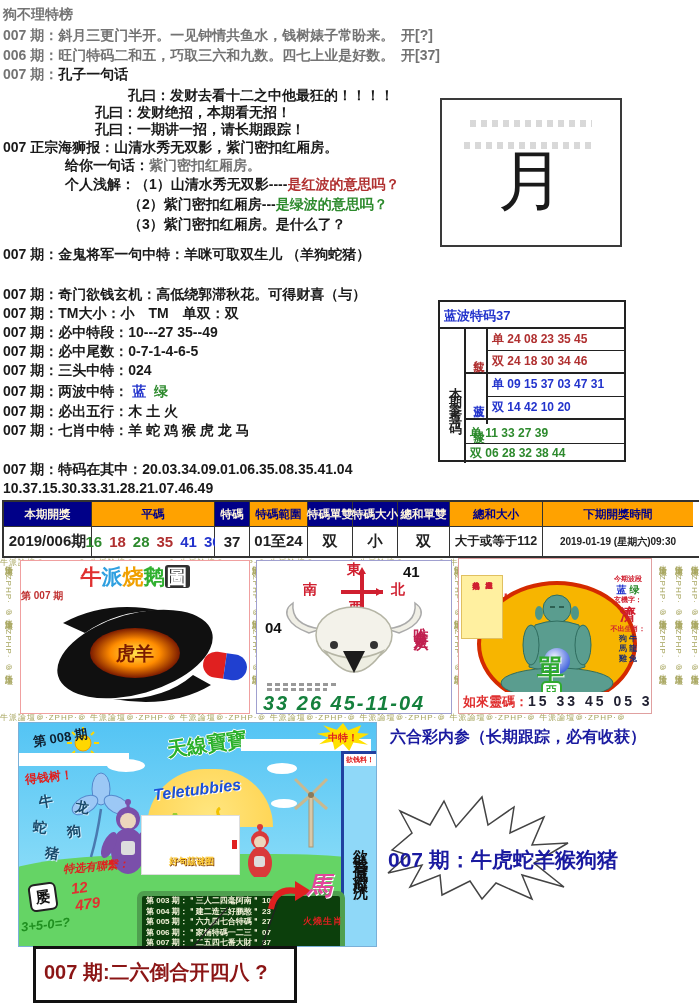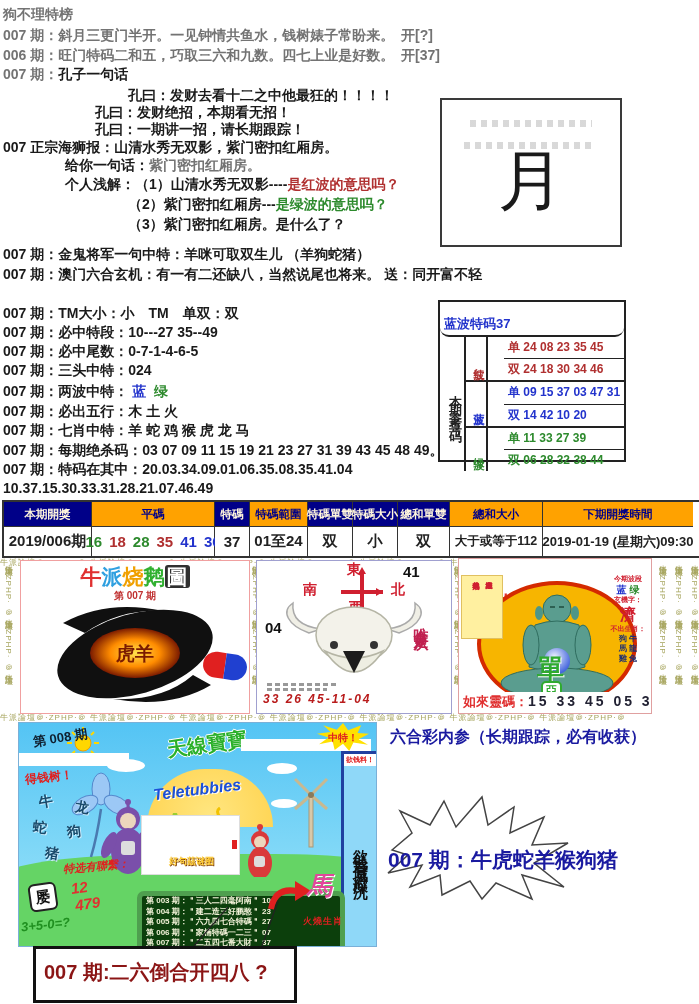--- a/index.html
+++ b/index.html
@@ -9,26 +9,26 @@
   .mar{color:#737373;}
   .c-red{color:#b03030;}
   .c-green{color:#2d8a2d;}
   .c-blue{color:#2233cc;}
   
   #moonbox{position:absolute;left:440px;top:98px;width:178px;height:145px;border:2px solid #3a3a3a;background:#fff;}
   .fade-row{position:absolute;height:7px;background:repeating-linear-gradient(90deg,#b9b9b9 0 6px,transparent 6px 11px);opacity:.55;}
   #moonchar{position:absolute;left:0;right:0;top:48px;text-align:center;font-family:"Liberation Serif","DejaVu Serif",serif;font-size:66px;color:#1a1a1a;line-height:1;}
   
   #wavetable{position:absolute;left:438px;top:300px;width:184px;height:158px;border:2px solid #222;background:#fff;font-weight:bold;}
-  #wavetable .hd{height:20px;border-bottom:2px solid #222;color:#2233cc;font-size:13px;padding:13px 0 0 4px;border-radius:9px;}
+  #wavetable .hd{height:20px;border-bottom:2px solid #222;color:#2233cc;font-size:13px;padding:5px 0 0 4px;}
   #wavetable .body{display:flex;height:134px;}
   .sidecol{width:24px;border-right:2px solid #222;writing-mode:vertical-rl;text-orientation:upright;font-size:13px;letter-spacing:7px;padding-top:4px;text-align:center;color:#222;}
   .wavecol{display:flex;flex-direction:column;flex:1;}
-  .waverow{display:flex;flex:1;border-bottom:2px solid #222;gap:16px;}
-  .waverow:last-child{border-bottom:none;}
+  .waverow{display:flex;flex:1;border-bottom:2px solid #222;}
+  .waverow:last-child{border-bottom:none;flex-direction:column;}
   .wname{width:20px;border-right:2px solid #222;writing-mode:vertical-rl;text-orientation:upright;font-size:11px;text-align:center;letter-spacing:1px;padding-top:2px;}
   .wlines{flex:1;display:flex;flex-direction:column;}
   .wline{flex:1;display:flex;align-items:center;padding-left:4px;font-size:12px;white-space:nowrap;border-bottom:1px solid #222;}
   .wline:last-child{border-bottom:none;}
   
   #results{position:absolute;left:2px;top:500px;width:695px;border:2px solid #333;}
   .rrow{display:grid;grid-template-columns:88px 123px 35px 58px 45px 45px 52px 93px 150px;}
   .rcell{border-right:1px solid #333;display:flex;align-items:center;justify-content:center;white-space:nowrap;font-weight:bold;}
   .rcell:last-child{border-right:none;}
   .hrow .rcell{height:24px;font-size:11.5px;border-bottom:1px solid #333;}
@@ -88,32 +88,31 @@
   </div>
   <div class="line" style="left:65px;top:176px;">
     <span>个人浅解：</span><span>（1）山清水秀无双影----</span><span class="c-red">是红波的意思吗？</span>
   </div>
   <div class="line" style="left:128px;top:196px;">
     <span>（2）紫门密扣红厢房---</span><span class="c-green">是绿波的意思吗？</span>
   </div>
   <div class="line" style="left:128px;top:216px;">（3）紫门密扣红厢房。是什么了？</div>
 
   <div class="line" style="left:3px;top:246px;"><span>007 期：</span><span>金鬼将军一句中特：羊咪可取双生儿 （羊狗蛇猪）</span></div>
-  <div class="line" style="left:3px;top:266px;"><span>007 期：</span><span>澳门六合玄机：有一有二还缺八，当然说尾也将来。 送：同开富不轻</span></div>
+  <div class="line" style="left:3px;top:286px;"><span>007 期：</span><span>奇门欲钱玄机：高低绕郭滞秋花。可得财喜（与）</span></div>
   <div class="line" style="left:3px;top:305px;"><span>007 期：</span><span>TM大小：小　TM　单双：双</span></div>
   <div class="line" style="left:3px;top:324px;"><span>007 期：</span><span>必中特段：10---27 35--49</span></div>
   <div class="line" style="left:3px;top:343px;"><span>007 期：</span><span>必中尾数：0-7-1-4-6-5</span></div>
   <div class="line" style="left:3px;top:362px;"><span>007 期：</span><span>三头中特：024</span></div>
   <div class="line" style="left:3px;top:383px;">
     <span>007 期：</span><span>两波中特：</span>
     <span class="c-blue">蓝</span>&nbsp;&nbsp;<span class="c-green">绿</span>
   </div>
   <div class="line" style="left:3px;top:403px;"><span>007 期：</span><span>必出五行：木 土 火</span></div>
   <div class="line" style="left:3px;top:422px;"><span>007 期：</span><span>七肖中特：羊 蛇 鸡 猴 虎 龙 马</span></div>
-  <div class="line" style="left:3px;top:442px;"><span>007 期：</span><span>每期绝杀码：03 07 09 11 15 19 21 23 27 31 39 43 45 48 49。</span></div>
   <div class="line" style="left:3px;top:461px;"><span>007 期：</span><span>特码在其中：20.03.34.09.01.06.35.08.35.41.04</span></div>
   <div class="line" style="left:3px;top:480px;">10.37.15.30.33.31.28.21.07.46.49</div>
 
   <div id="moonbox">
     <div class="fade-row" style="left:28px;top:20px;width:122px;"></div>
     <div class="fade-row" style="left:22px;top:42px;width:130px;"></div>
     <div id="moonchar">月</div>
   </div>
 
   <div id="wavetable">
@@ -167,38 +166,38 @@
         <span class="c-red">35</span>
         <span class="c-blue">41</span>
         <span class="c-blue">36</span>
       </div>
       <div class="rcell c-blue">37</div>
       <div class="rcell">01至24</div>
       <div class="rcell">双</div>
       <div class="rcell">小</div>
       <div class="rcell">双</div>
       <div class="rcell" style="font-size:12.5px;">大于或等于112</div>
-      <div class="rcell" style="font-size:13px;">2019-01-19 (星期六)09:30</div>
+      <div class="rcell" style="font-size:10px;">2019-01-19 (星期六)09:30</div>
     </div>
   </div>
 
   <div class="wm" style="left:0;top:557px;width:699px;height:10px;">牛派論壇＠·ZPHP·＠ 牛派論壇＠·ZPHP·＠ 牛派論壇＠·ZPHP·＠ 牛派論壇＠·ZPHP·＠ 牛派論壇＠·ZPHP·＠ 牛派論壇＠·ZPHP·＠ 牛派論壇＠·ZPHP·＠</div>
   <div class="wm" style="left:0;top:712px;width:699px;height:10px;">牛派論壇＠·ZPHP·＠ 牛派論壇＠·ZPHP·＠ 牛派論壇＠·ZPHP·＠ 牛派論壇＠·ZPHP·＠ 牛派論壇＠·ZPHP·＠ 牛派論壇＠·ZPHP·＠ 牛派論壇＠·ZPHP·＠</div>
   <div class="wm wm-v" style="left:2px;top:558px;height:154px;">牛派論壇＠·ZPHP·＠牛派論壇＠·ZPHP·＠牛派論壇</div>
   <div class="wm wm-v" style="left:249px;top:558px;height:154px;">牛派論壇＠·ZPHP·＠牛派論壇＠·ZPHP·＠牛派論壇</div>
   <div class="wm wm-v" style="left:451px;top:558px;height:154px;">牛派論壇＠·ZPHP·＠牛派論壇＠·ZPHP·＠牛派論壇</div>
   <div class="wm wm-v" style="left:656px;top:558px;height:154px;">牛派論壇＠·ZPHP·＠牛派論壇＠·ZPHP·＠牛派論壇</div>
   <div class="wm wm-v" style="left:672px;top:558px;height:154px;">牛派論壇＠·ZPHP·＠牛派論壇＠·ZPHP·＠牛派論壇</div>
   <div class="wm wm-v" style="left:688px;top:558px;height:154px;">牛派論壇＠·ZPHP·＠牛派論壇＠·ZPHP·＠牛派論壇</div>
 
   <div id="panel1" class="panel">
     <div class="abs" style="left:0;right:0;top:2px;text-align:center;">
       <span class="p1c" style="color:#e03030;">牛</span><span class="p1c" style="color:#30a0e0;">派</span><span class="p1c" style="color:#f0a000;">烧</span><span class="p1c" style="color:#30b030;">鹅</span><span class="p1c" style="color:#fff;background:#303030;border-radius:3px;padding:0 2px;text-shadow:none;">圖</span>
     </div>
-    <div class="abs" style="left:0;right:0;top:28px;text-align:center;color:#c03030;font-size:10px;font-weight:bold;">第 007 期</div>
+    <div class="abs" style="left:0;right:0;top:28px;text-align:left;color:#c03030;font-size:10px;font-weight:bold;">第 007 期</div>
     <svg class="abs" style="left:14px;top:40px;" width="200" height="106" viewBox="0 0 200 106">
       <defs>
         <radialGradient id="fireGrad" cx="50%" cy="50%" r="50%">
           <stop offset="0%" stop-color="#ffe14d"></stop>
             <stop offset="55%" stop-color="#ff8c00"></stop>
             <stop offset="100%" stop-color="#7a1a00"></stop>
         </radialGradient>
       </defs>
       <ellipse cx="100" cy="53" rx="80" ry="40" fill="#101010" transform="rotate(-16 100 53)"></ellipse>
       <path d="M28,22 Q72,-2 128,10 Q84,8 50,32 Z" fill="#101010"></path>
@@ -232,21 +231,21 @@
       <path d="M46,56 Q75,98 104,56 Q75,70 46,56 Z" fill="#eeeee2" stroke="#b5b5a5" stroke-width="1.5"></path>
       <polygon points="64,56 86,56 75,78" fill="#1c1c1c"></polygon>
       <circle cx="55" cy="50" r="4" fill="#333"></circle>
       <circle cx="95" cy="50" r="4" fill="#333"></circle>
     </svg>
     <div class="abs" style="left:154px;top:54px;height:84px;writing-mode:vertical-rl;text-orientation:upright;font-size:15px;font-weight:bold;color:#c02050;letter-spacing:3px;">唯命是从</div>
     <div class="abs" style="left:10px;top:122px;">
       <div class="tinybars"></div>
         <div class="tinybars" style="width:60px;"></div>
     </div>
-    <div class="abs" style="left:6px;top:131px;font-size:12px;font-weight:bold;font-style:italic;color:#b91c1c;letter-spacing:2px;">33  26  45-11-04</div>
+    <div class="abs" style="left:6px;top:131px;font-size:20px;font-weight:bold;font-style:italic;color:#15803d;letter-spacing:2px;">33  26  45-11-04</div>
   </div>
 
   <div id="panel3" class="panel">
     <div class="abs" style="left:4px;top:2px;font-size:18px;font-weight:bold;color:#e03030;letter-spacing:1px;margin-top:29px;">牛派如来图吧</div>
     <div class="abs" style="left:18px;top:22px;width:152px;height:118px;border-radius:50%;background:#f7b500;border:4px solid #d42a00;"></div>
     <svg class="abs" style="left:28px;top:28px;" width="140" height="112" viewBox="0 0 140 112">
       <defs>
         <radialGradient id="ballGrad" cx="40%" cy="35%" r="65%">
           <stop offset="0%" stop-color="#f0f4ff"></stop>
             <stop offset="100%" stop-color="#4466dd"></stop>

